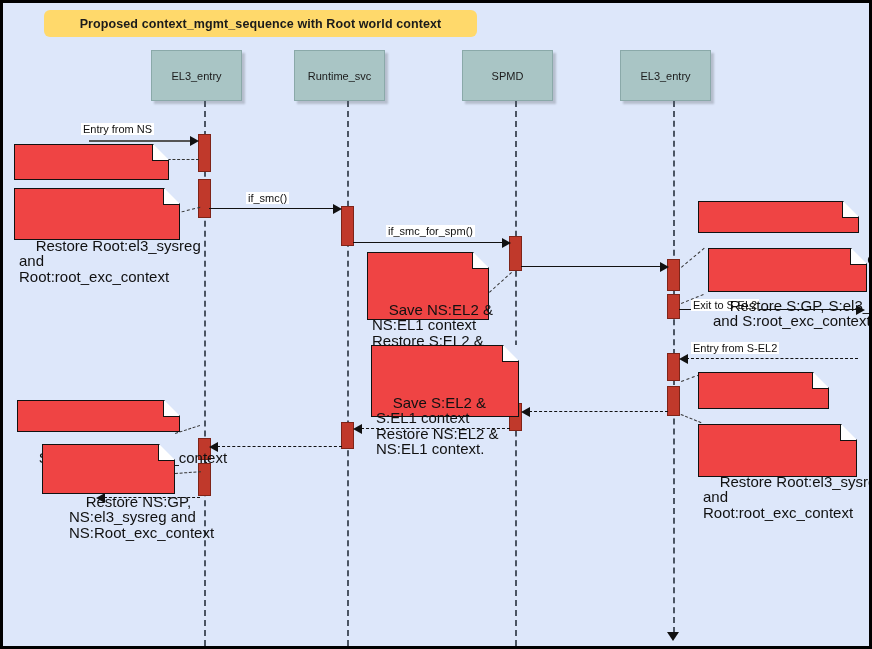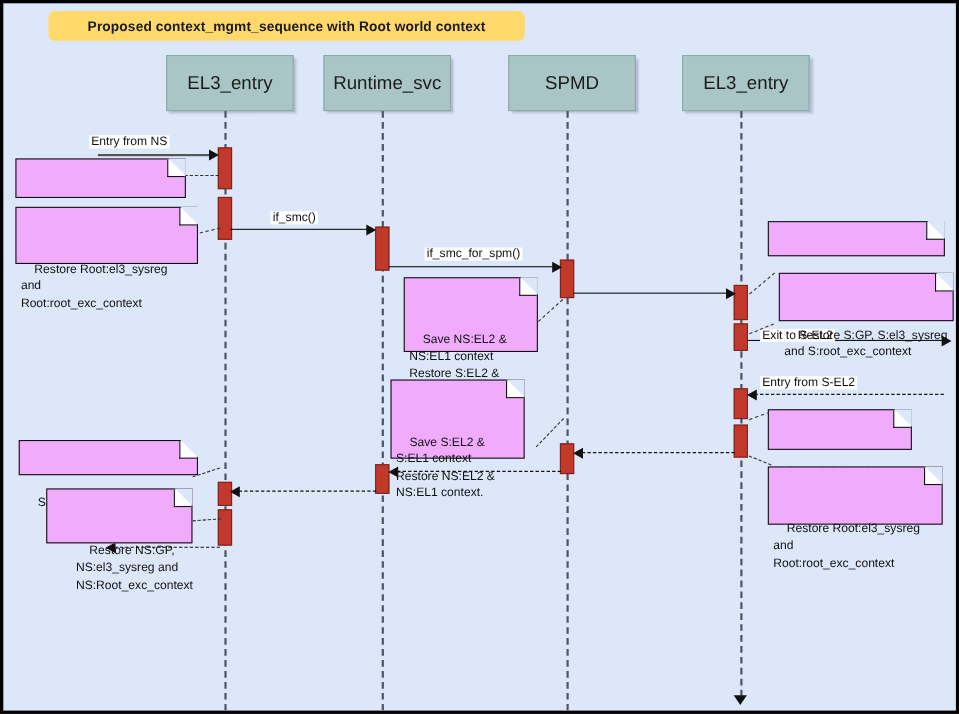--- a/index.html
+++ b/index.html
@@ -21,26 +21,26 @@
     border-radius:6px;
     display:flex; align-items:center; justify-content:center;
     font-size:12.5px; font-weight:bold; color:#1b1b1b;
     letter-spacing:.1px;
     white-space:nowrap;
     text-align:center;
   }
   
   .lifeline-head{
     position:absolute;
-    width:116px;height:51px;
+    width:91px;height:51px;
     background:#a9c5c5;
     border:1px solid #8aa9a9;
     box-shadow:3px 3px 2px rgba(0,0,0,.18);
     display:flex;align-items:center;justify-content:center;
-    font-size:17px;color:#1b1b1b;
+    font-size:11px;color:#1b1b1b;
     box-sizing:border-box;
   }
   .lifeline-line{
     position:absolute;
     width:0;
     border-left:2px dashed #4b5563;
   }
   .end-arrow{
     position:absolute;
     width:0;height:0;
@@ -52,24 +52,24 @@
   .activation{
     position:absolute;
     width:13px;
     background:#c0392b;
     border:1px solid #7f2418;
     box-sizing:border-box;
   }
   
   .note{
     position:absolute;
-    background:#f0abfc;
+    background:#ef4444;
     border:1px solid #111;
     box-sizing:border-box;
-    font-size:11px;
+    font-size:15px;
     line-height:15.5px;
     color:#111;
     padding:2px 4px 2px 4px;
     white-space:pre;
   }
   .note .fold{
     position:absolute;
     top:0;right:0;
     width:15px;height:15px;
     background:#fff;
@@ -240,21 +240,21 @@
     <span>Save Root:root_exc_context</span>
   </div>
 
   <div class="note" style="left:705px;top:245px;width:159px;height:44px;">
     <span class="fold"></span>
     <span class="foldcut"></span>
     <span>Restore S:GP, S:el3_sysreg
 and S:root_exc_context</span>
   </div>
 
-  <div class="note" style="left:352px;top:342px;width:122px;height:72px;">
+  <div class="note" style="left:368px;top:342px;width:148px;height:72px;">
     <span class="fold"></span>
     <span class="foldcut"></span>
     <span>Save S:EL2 &amp;
 S:EL1 context
 Restore NS:EL2 &amp;
 NS:EL1 context.</span>
   </div>
 
   <div class="note" style="left:695px;top:369px;width:131px;height:37px;">
     <span class="fold"></span>

